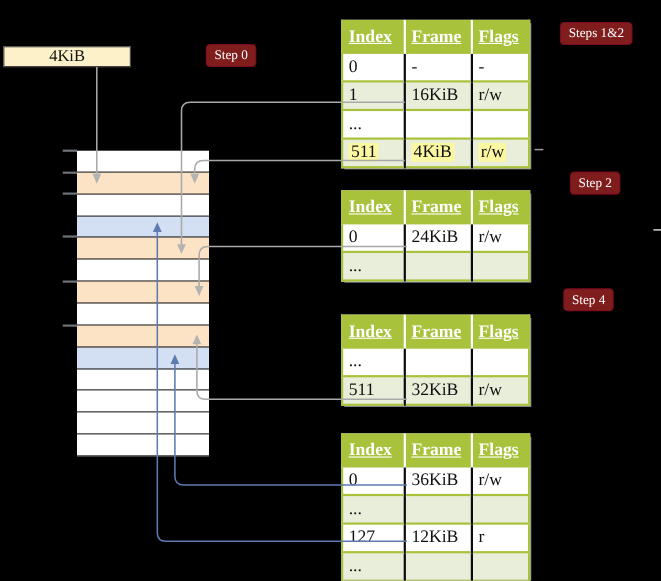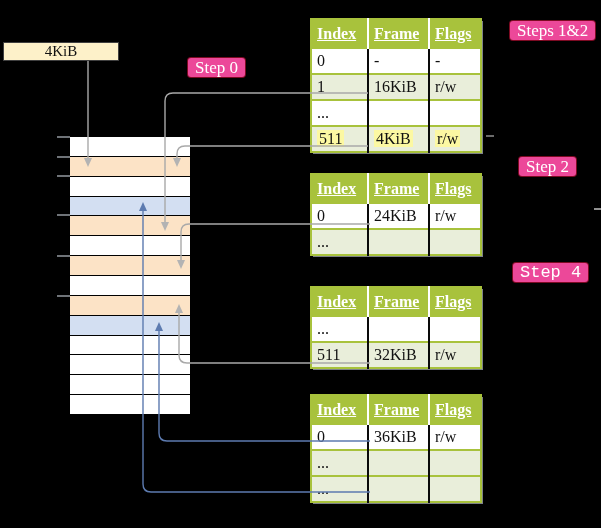--- a/index.html
+++ b/index.html
@@ -5,27 +5,27 @@
   html,body{margin:0;padding:0;background:#000;}
   body{font-family:"Liberation Serif", serif;}
   .canvas{position:relative;width:601px;height:528px;background:#000;overflow:hidden;}
 
   
   .frame-box{position:absolute;left:3px;top:42px;width:114px;height:17px;
     background:#fdf1c9;border:1px solid #3f3f3f;color:#111;
     font-size:15px;line-height:17px;text-align:center;}
 
   
-  .step{position:absolute;background:#ec4899;color:#fff;font-size:17px;
+  .step{position:absolute;background:#7f1d1d;color:#fff;font-size:12px;
     line-height:19px;height:19px;padding:0 7px;border-radius:3px;
     box-shadow:0 0 0 1px #7c0a22;white-space:nowrap;}
-  .step-0{left:188px;top:41px;margin-top:17px;}
+  .step-0{left:188px;top:41px;}
   .steps-12{left:510px;top:21px;}
   .step-3{left:519px;top:157px;}
-  .step-4{left:513px;top:263px;font-family:Liberation Mono, monospace;}
+  .step-4{left:513px;top:263px;}
 
   
   .memory{position:absolute;left:70px;top:137px;width:120px;}
   .mem-row{height:19.86px;border-bottom:1px solid #000;box-sizing:border-box;}
   .mem-white{background:#ffffff;}
   .mem-peach{background:#fce3c6;}
   .mem-blue{background:#d3dff2;}
   .tick{position:absolute;left:57px;width:13px;height:2px;background:#6f7378;}
 
   
@@ -190,20 +190,25 @@
       <tr class="w">
         <td>0</td>
         <td>36KiB</td>
         <td>r/w</td>
       </tr>
       <tr class="g">
         <td>...</td>
         <td></td>
         <td></td>
       </tr>
+      <tr class="w">
+        <td>127</td>
+        <td>12KiB</td>
+        <td>r</td>
+      </tr>
       <tr class="g">
         <td>...</td>
         <td></td>
         <td></td>
       </tr>
     </tbody>
   </table>
 
   <svg class="arrows" width="601" height="528">
 

